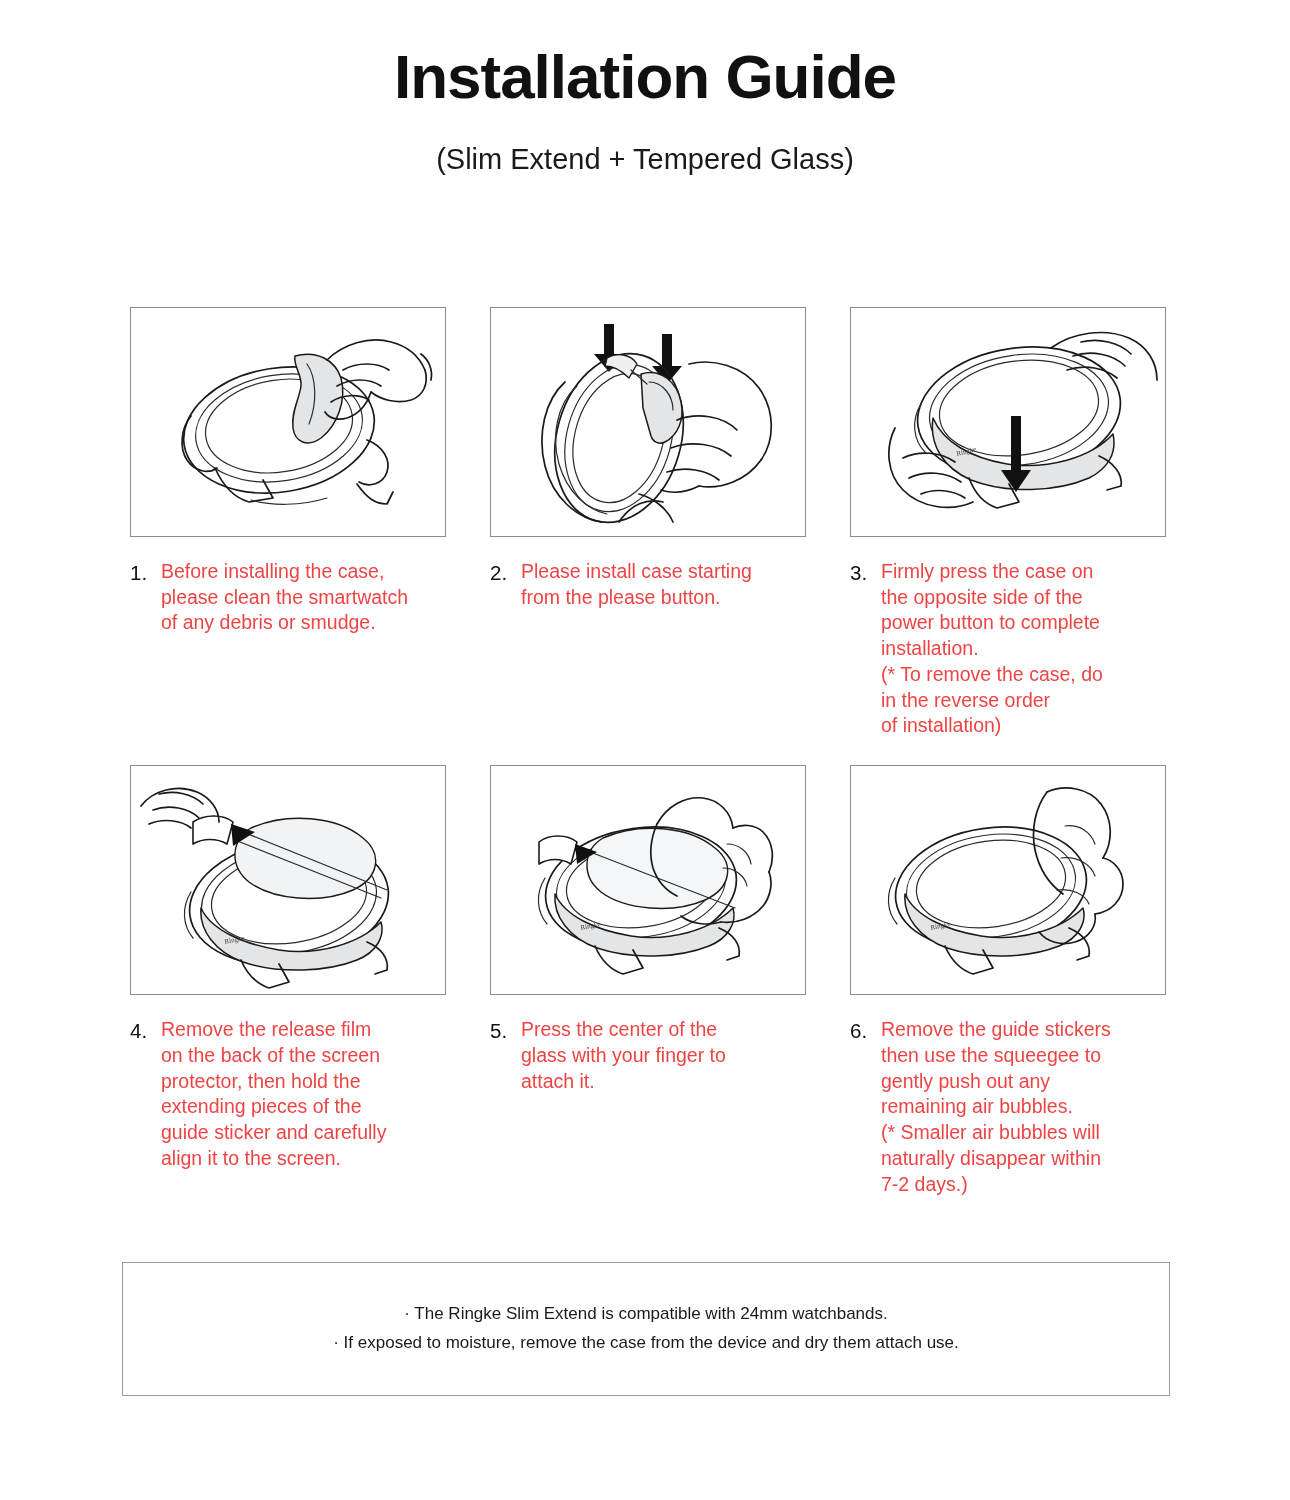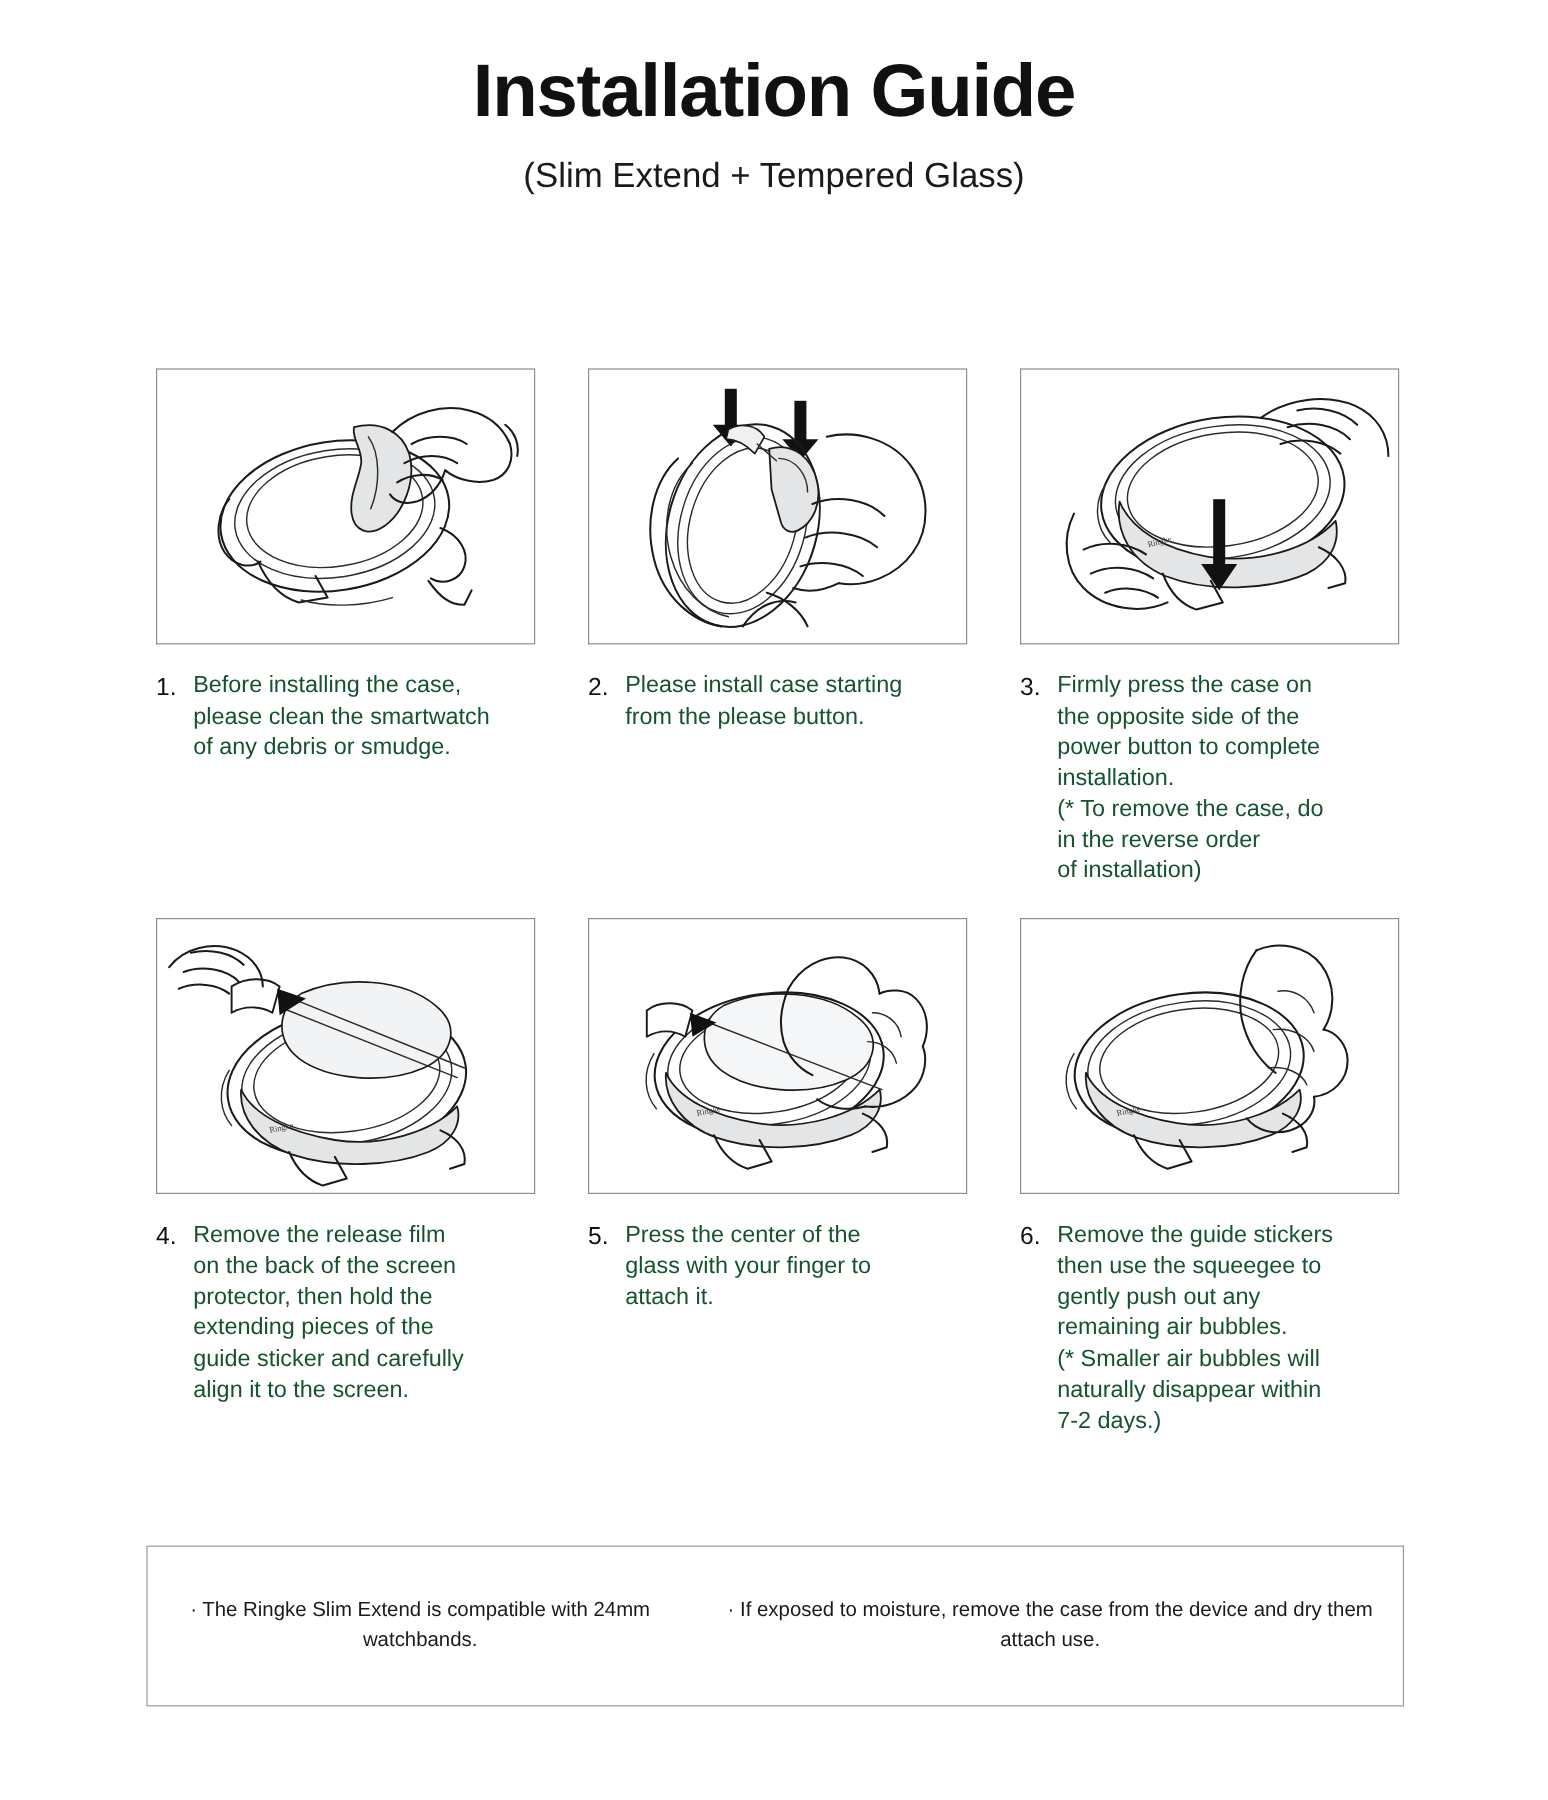--- a/index.html
+++ b/index.html
@@ -27,21 +27,21 @@
     letter-spacing: -1px;
     margin: 0;
     padding-top: 44px;
     line-height: 1.05;
     color: #111111;
   }
   .subtitle {
     text-align: center;
     font-size: 29px;
     font-weight: normal;
-    margin: 0;
+    margin: 12px;
     padding-top: 22px;
     color: #1a1a1a;
   }
   .steps-grid {
     position: absolute;
     left: 130px;
     top: 307px;
     width: 1040px;
   }
   .row {
@@ -75,32 +75,32 @@
   .num {
     width: 31px;
     flex: 0 0 31px;
     font-size: 20.5px;
     font-weight: 500;
     color: #111;
   }
   .ctext {
     flex: 1;
     white-space: pre-line;
-    color: #14532d;
+    color: #ef4444;
   }
   .footer {
     position: absolute;
     left: 122px;
-    top: 1288px;
+    top: 1262px;
     width: 1048px;
     height: 134px;
     border: 1px solid #9a9a9a;
     box-sizing: border-box;
     display: flex;
-    flex-direction: row;
+    flex-direction: column;
     align-items: center;
     justify-content: center;
     gap: 4px;
   }
   .footer-line {
     font-size: 17px;
     color: #1a1a1a;
     text-align: center;
     line-height: 1.45;
   }

